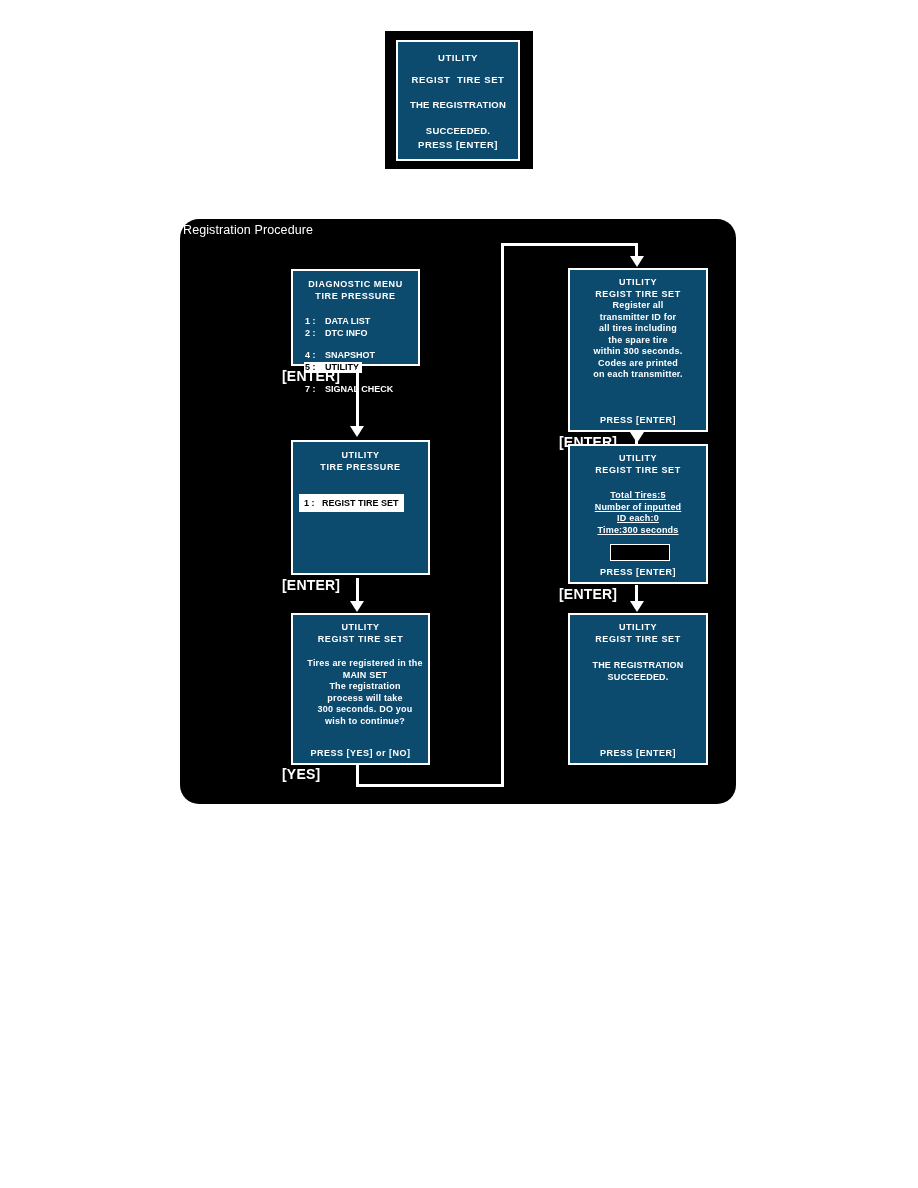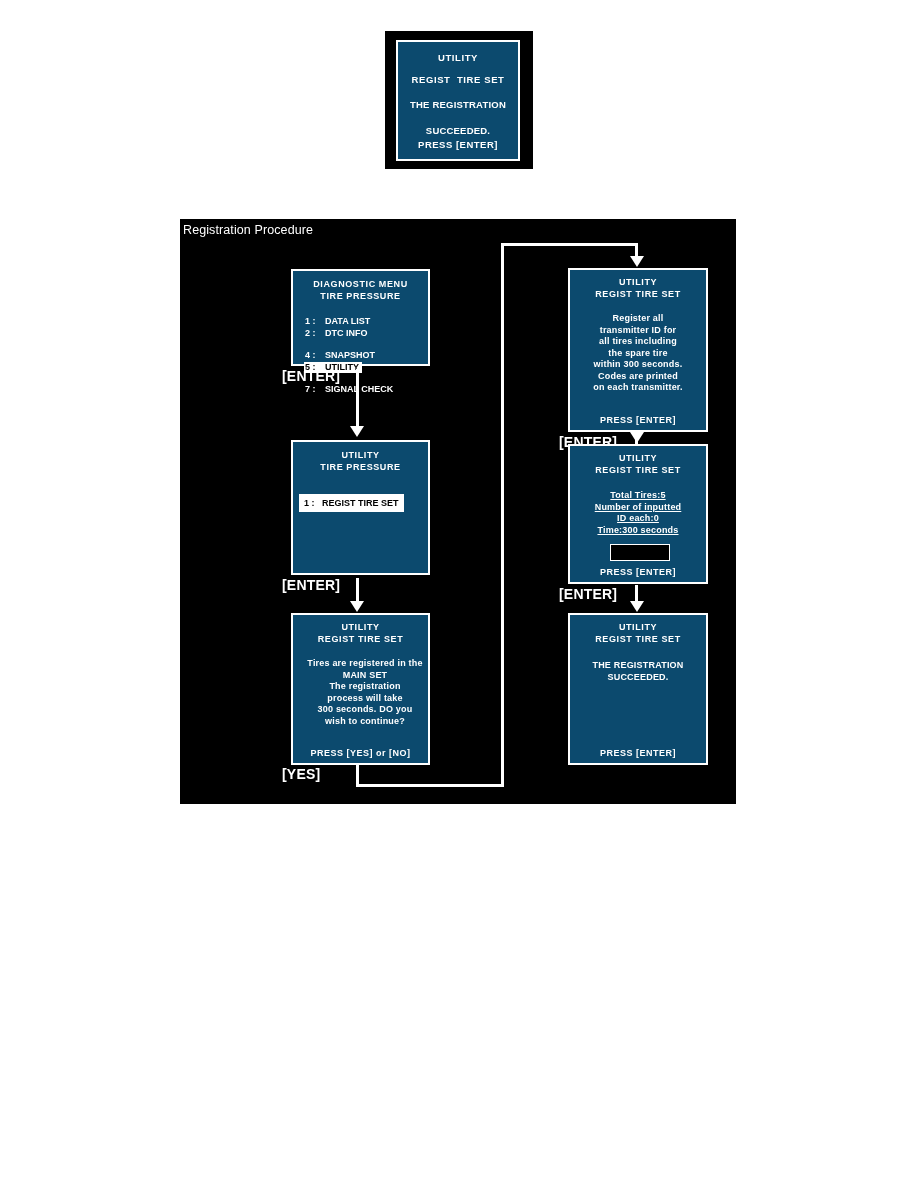--- a/index.html
+++ b/index.html
@@ -40,31 +40,32 @@
     left:11px;top:9px;width:124px;height:121px;border-width:2px;
   }
   #top-screen .scr-title{margin-top:10px;font-size:9.5px;}
   #top-screen .scr-body{margin-top:14px;font-size:9.5px;}
   #top-screen .scr-footer{bottom:9px;font-size:9.5px;}
 
   
   #flow-frame{
     position:absolute;left:180px;top:219px;width:556px;height:585px;
     background:#000000;
+    border-radius:19px;
   }
   #flow-title{
     position:absolute;left:3px;top:4px;
     color:#ffffff;font-size:12.5px;font-weight:normal;letter-spacing:.1px;
   }
 
   
   .panel{box-sizing:border-box;}
 
   
-  #p-diagnostic-menu{left:111px;top:50px;width:139px;height:97px;}
+  #p-diagnostic-menu{left:111px;top:50px;width:129px;height:97px;}
   #p-utility-tire-pressure{left:111px;top:221px;width:139px;height:135px;}
   #p-utility-confirm{left:111px;top:394px;width:139px;height:152px;}
   
   #p-utility-register-info{left:388px;top:49px;width:140px;height:164px;}
   #p-utility-counter{left:388px;top:225px;width:140px;height:140px;}
   #p-utility-success{left:388px;top:394px;width:140px;height:152px;}
 
   
   .menu-list{
     margin-top:14px;text-align:left;padding-left:12px;
@@ -171,21 +172,21 @@
   <div class="hline" style="left:176px;top:545px;width:0px;"></div>
   <div class="hline" style="left:176px;top:565px;width:148px;"></div>
   <div class="vline" style="left:321px;top:24px;height:544px;"></div>
   <div class="hline" style="left:321px;top:24px;width:137px;"></div>
   <div class="vline" style="left:455px;top:24px;height:15px;"></div>
   <div class="arrow" style="left:450px;top:37px;"></div>
 
   <div id="p-utility-register-info" class="screen panel">
     <div class="scr-title" style="margin-top:7px;">UTILITY</div>
     <div class="scr-title">REGIST TIRE SET</div>
-    <div class="scr-body" style="margin-top:13px;">
+    <div class="scr-body" style="">
       <div>Register all</div>
       <div>transmitter ID for</div>
       <div>all tires including</div>
       <div>the spare tire</div>
       <div>within 300 seconds.</div>
       <div>Codes are printed</div>
       <div>on each transmitter.</div>
     </div>
     <div class="scr-footer">PRESS  [ENTER]</div>
   </div>

